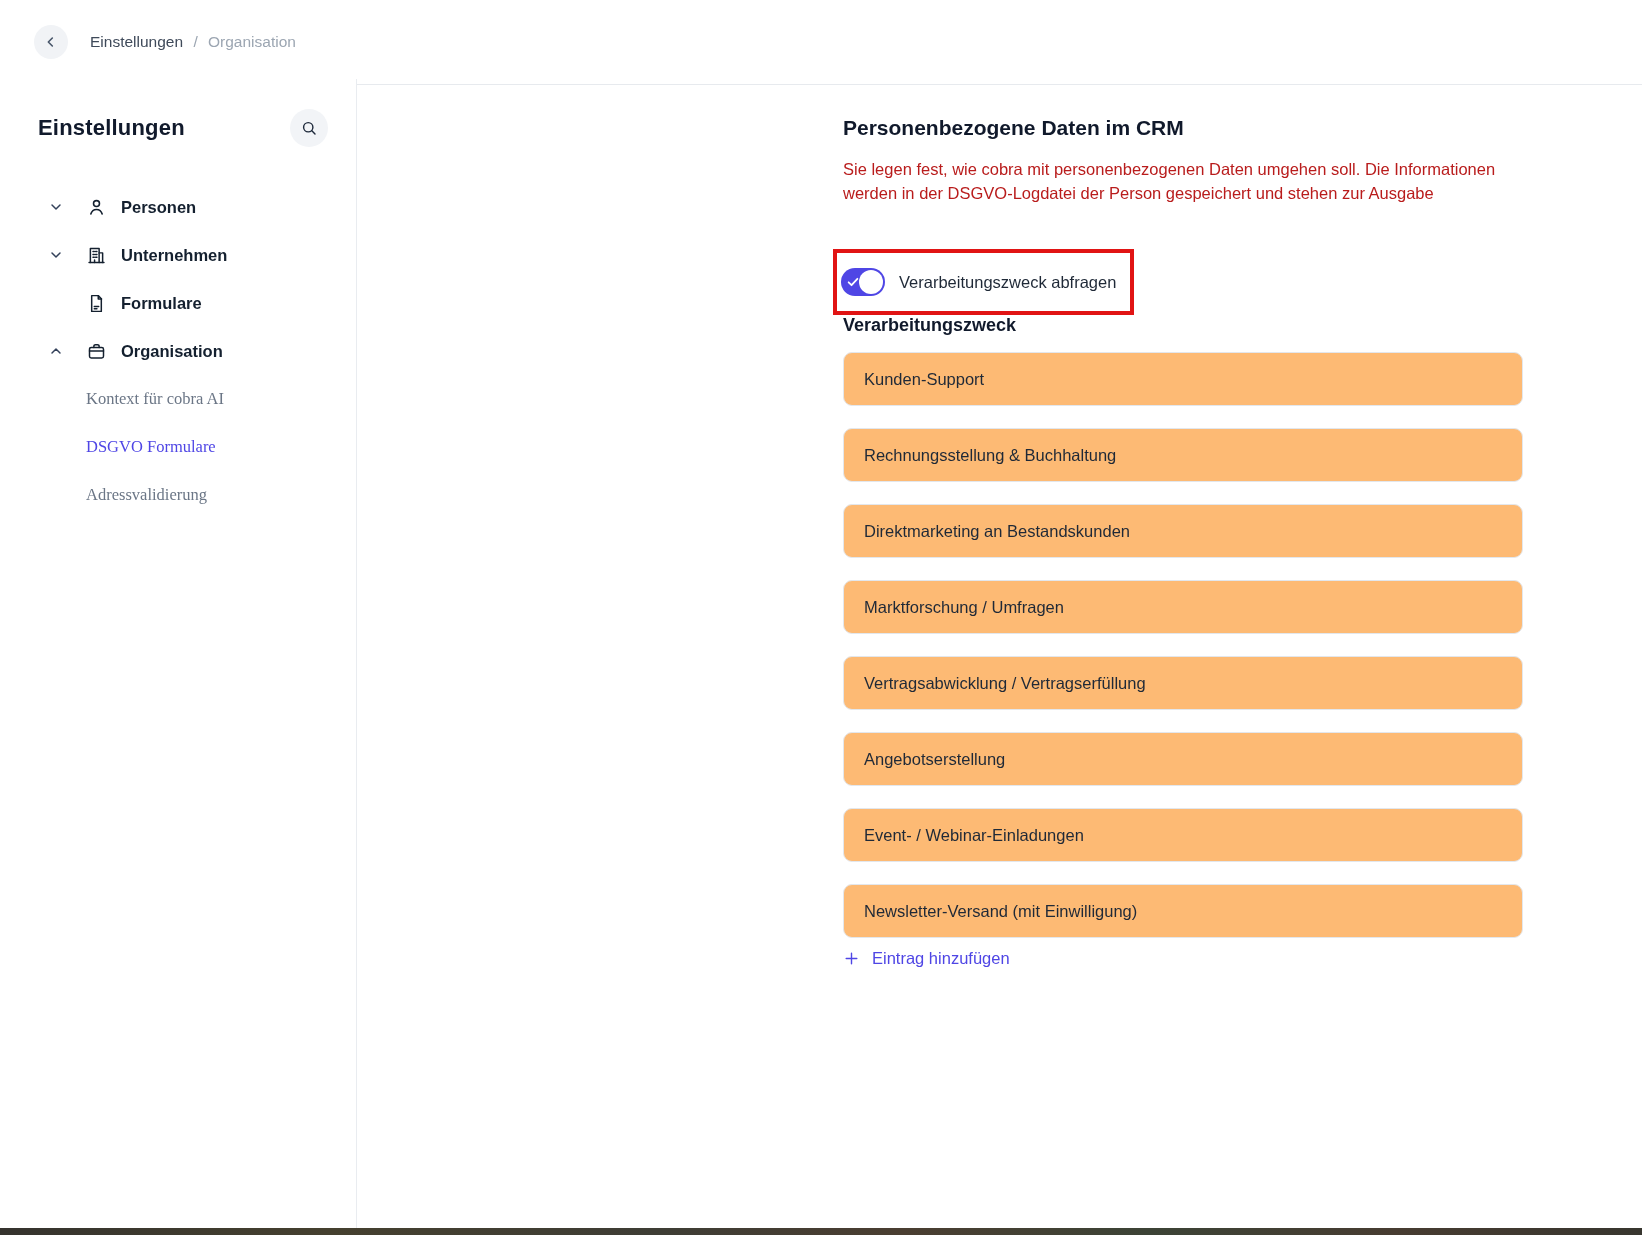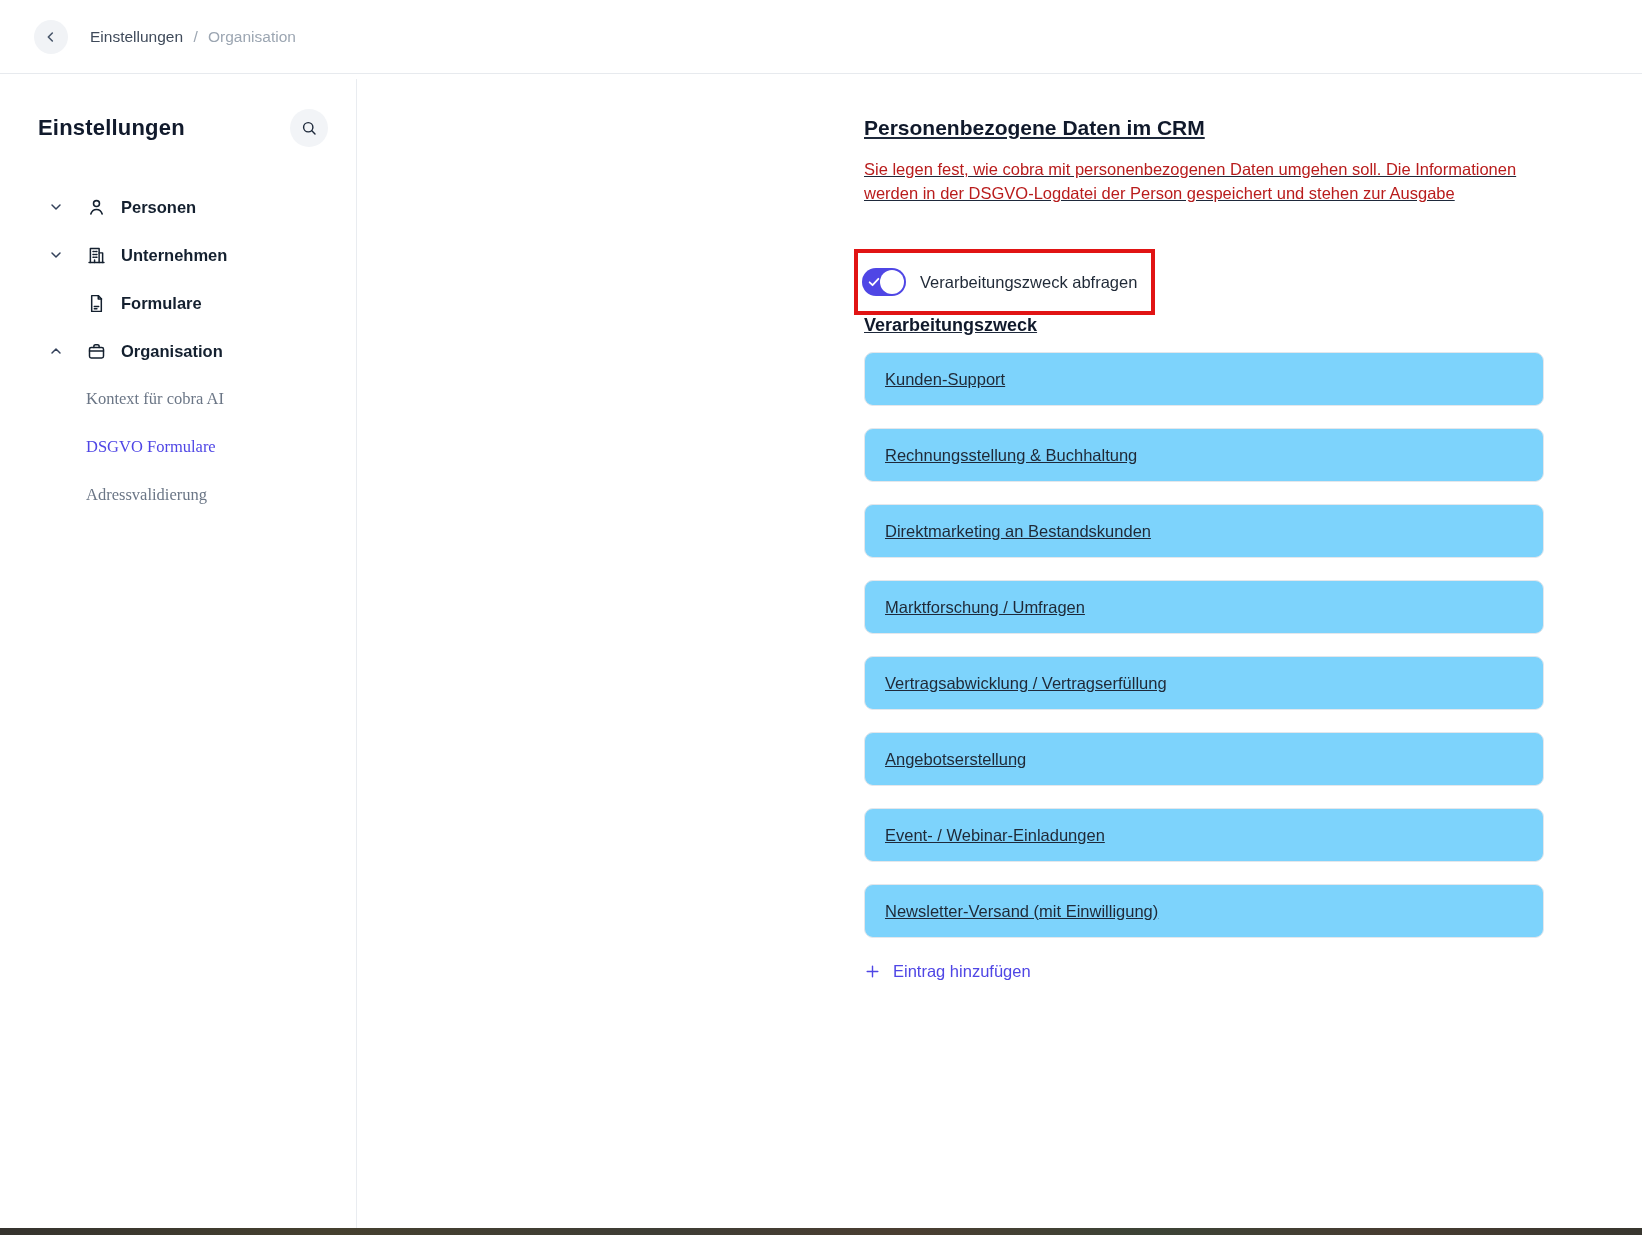--- a/index.html
+++ b/index.html
@@ -8,21 +8,21 @@
     background: #ffffff;
     font-family: "Liberation Sans", "DejaVu Sans", sans-serif;
     overflow: hidden;
     color: #1e293b;
     --accent: #4f46e5;
     --annotation: #e11414;
   }
 
   
   .topbar {
-    position: absolute; top: 0; left: 0; right: 0; height: 74px;
+    position: absolute; top: 0; left: 0; right: 0; height: 85px;
     background: #fff; border-bottom: 1px solid #e7eaee;
     display: flex; align-items: center; padding-left: 34px;
   }
   .back-btn {
     width: 34px; height: 34px; border-radius: 50%;
     background: #f1f3f6; border: none; cursor: pointer;
     display: flex; align-items: center; justify-content: center;
     color: #475569; flex: none;
   }
   .breadcrumb { margin-left: 22px; font-size: 15.5px; }
@@ -53,21 +53,21 @@
   .nav-label { margin-left: 14px; font-size: 16.5px; font-weight: 600; color: #14202f; }
   .nav-sub { }
   .nav-subitem {
     display: flex; align-items: center; height: 48px; cursor: pointer;
     padding-left: 48px; font-size: 16.5px; color: #6b7686; font-family: Liberation Serif, serif;
   }
   .nav-subitem.active { color: var(--accent); }
 
   
   .main {
-    position: absolute; top: 79px; left: 864px; width: 700px; text-decoration: underline;
+    position: absolute; top: 79px; left: 843px; width: 700px;
   }
   .page-title { margin-top: 37px; font-size: 21px; font-weight: 700; color: #10192b; }
   .page-desc {
     margin-top: 17px; font-size: 16.5px; line-height: 24px; color: #b91c1c;
     width: 690px;
   }
   .annotation-box {
     margin-top: 44px; margin-left: -10px;
     display: inline-flex; align-items: center;
     border: 4px solid var(--annotation);
@@ -82,27 +82,27 @@
   }
   .switch .knob {
     position: absolute; right: 2px; top: 2px; width: 24px; height: 24px;
     border-radius: 50%; background: #fff;
   }
   .toggle-label { margin-left: 14px; font-size: 16.5px; color: #1f2937; }
   .section-heading { font-size: 18px; font-weight: 700; color: #10192b; }
   .entry-list { margin-top: 16px; display: flex; flex-direction: column; gap: 22px; }
   .entry-input {
     width: 680px; height: 54px;
-    border: 1px solid #e3e7ec; border-radius: 9px; background: #7dd3fc;
+    border: 1px solid #e3e7ec; border-radius: 9px; background: #fdba74;
     padding: 0 20px; font-size: 16.5px; color: #1f2937;
     font-family: "Liberation Sans", "DejaVu Sans", sans-serif;
     outline: none;
   }
   .add-entry {
-    margin-top: 24px; display: inline-flex; align-items: center; gap: 12px;
+    margin-top: 11px; display: inline-flex; align-items: center; gap: 12px;
     background: none; border: none; cursor: pointer;
     font-size: 16.5px; color: var(--accent);
     font-family: "Liberation Sans", "DejaVu Sans", sans-serif;
   }
   .add-entry .plus { width: 17px; height: 17px; }
 
   
   .bottom-strip {
     position: absolute; left: 0; right: 0; bottom: 0; height: 7px;
     background: linear-gradient(90deg, #35332e 0%, #45402f 20%, #3e3d35 40%,

